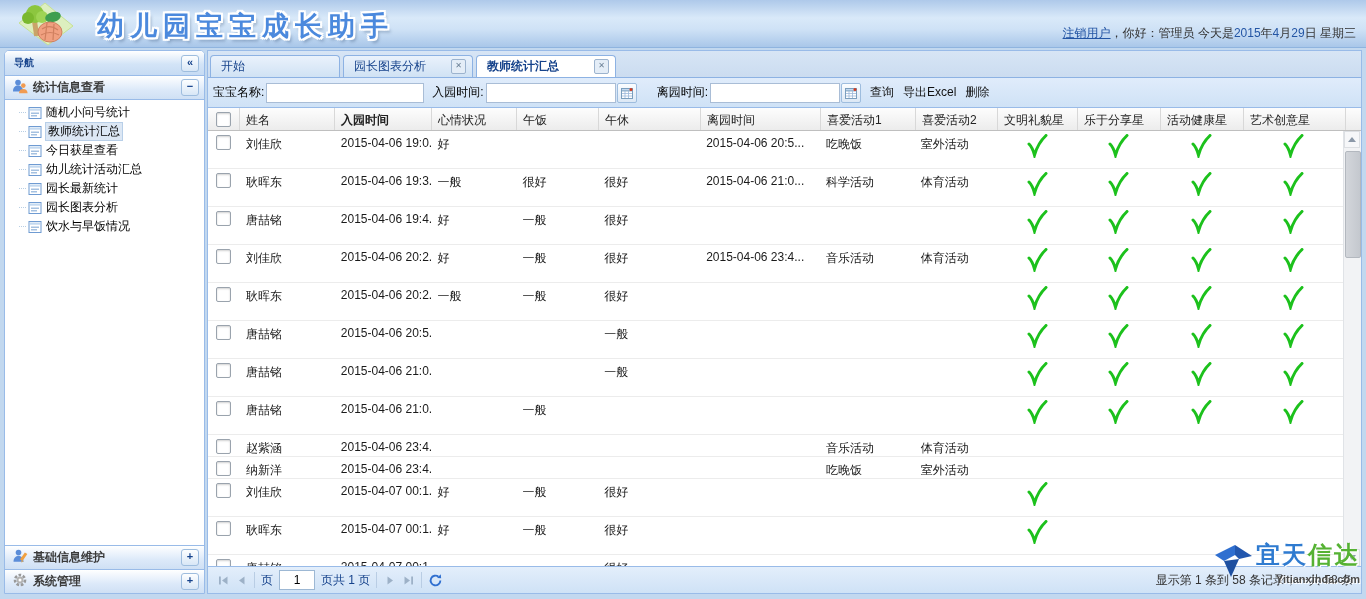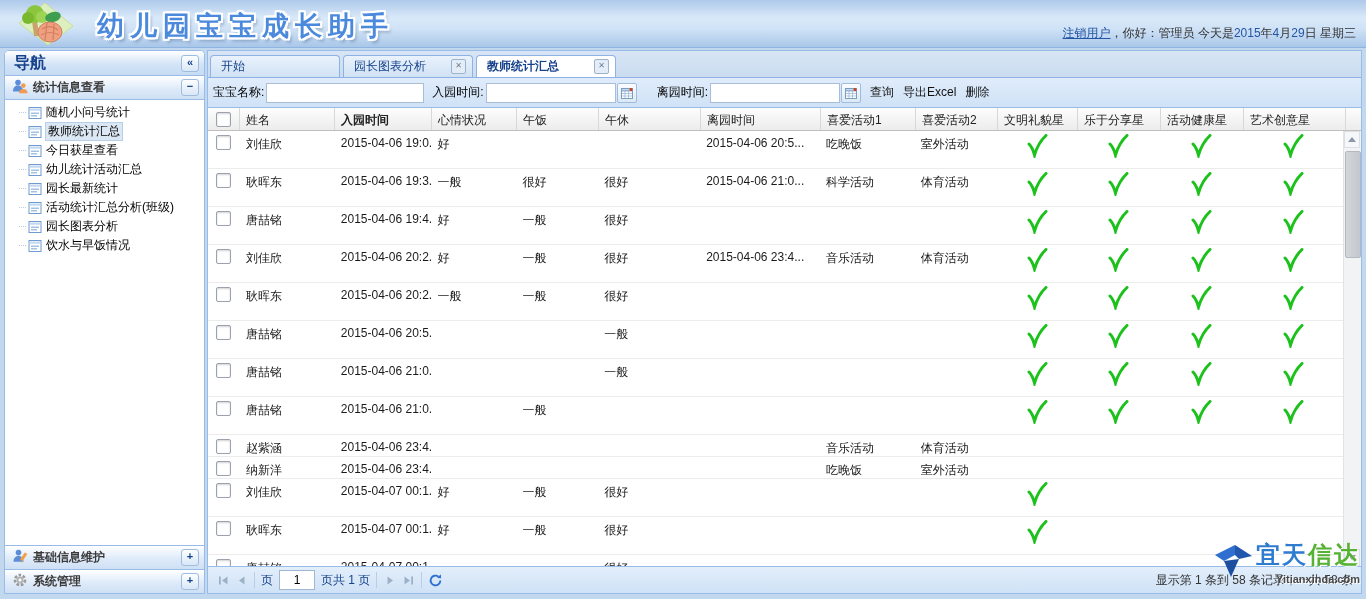--- a/index.html
+++ b/index.html
@@ -17,21 +17,21 @@
   .user-info{position:absolute;right:10px;top:25px;font-size:12px;color:#333;white-space:nowrap;}
   .user-info a{color:var(--link-blue);text-decoration:underline;cursor:pointer;}
   .user-info .num{color:var(--link-blue);}
 
   
   .sidebar{position:absolute;left:4px;top:50px;width:201px;bottom:5px;display:flex;flex-direction:column;
     border:1px solid #99bbe8;border-radius:5px 5px 0 0;background:#fff;box-sizing:border-box;}
   .nav-header{height:24px;flex:0 0 24px;display:flex;align-items:center;justify-content:space-between;
     background:linear-gradient(180deg,#ffffff,#d3e4f7 55%,#c6dbf3);border-bottom:1px solid #99bbe8;
     border-radius:4px 4px 0 0;padding:0 5px 0 9px;}
-  .nav-header .txt{font-size:16px;font-weight:bold;color:#15428b;}
+  .nav-header .txt{font-size:10px;font-weight:bold;color:#15428b;}
   .mini-btn{width:16px;height:15px;border:1px solid #9ebdde;border-radius:3px;
     background:linear-gradient(#fdfeff,#d8e7f6);color:#15428b;font-size:11px;font-weight:bold;
     line-height:13px;text-align:center;cursor:pointer;user-select:none;}
   .acc-header{height:23px;flex:0 0 23px;display:flex;align-items:center;gap:5px;
     background:linear-gradient(180deg,#ffffff,#dce9f9 60%,#cfe0f4);border-bottom:1px solid #99bbe8;
     padding:0 5px 0 7px;}
   .acc-header.bottom{border-top:1px solid #99bbe8;border-bottom:none;justify-content:flex-end;}
   .acc-header .lbl{flex:1;font-size:12px;font-weight:bold;color:#3a3a3a;}
   .tree-wrap{flex:1;background:#fff;overflow:hidden;padding-top:3px;}
   .tree-item{height:19px;display:flex;align-items:center;padding-left:14px;font-size:12px;color:#000;cursor:pointer;white-space:nowrap;}
@@ -184,29 +184,20 @@
               </svg></span>
             <span class="tlabel">园长最新统计</span>
           </li>
           <li class="tree-item">
             <span class="ticon"><svg width="14" height="14" viewBox="0 0 14 14">
                 <rect x="1" y="1.5" width="12" height="11" fill="#fff" stroke="#6f9bd2"></rect>
                 <rect x="2" y="2.5" width="10" height="2.2" fill="#c3d9f0"></rect>
                 <rect x="3" y="6.6" width="8" height="1.2" fill="#8fb2d9"></rect>
                 <rect x="3" y="9.2" width="6" height="1.2" fill="#8fb2d9"></rect>
               </svg></span>
-            <span class="tlabel">活动统计汇总分析(班级)</span>
-          </li>
-          <li class="tree-item">
-            <span class="ticon"><svg width="14" height="14" viewBox="0 0 14 14">
-                <rect x="1" y="1.5" width="12" height="11" fill="#fff" stroke="#6f9bd2"></rect>
-                <rect x="2" y="2.5" width="10" height="2.2" fill="#c3d9f0"></rect>
-                <rect x="3" y="6.6" width="8" height="1.2" fill="#8fb2d9"></rect>
-                <rect x="3" y="9.2" width="6" height="1.2" fill="#8fb2d9"></rect>
-              </svg></span>
             <span class="tlabel">园长图表分析</span>
           </li>
           <li class="tree-item">
             <span class="ticon"><svg width="14" height="14" viewBox="0 0 14 14">
                 <rect x="1" y="1.5" width="12" height="11" fill="#fff" stroke="#6f9bd2"></rect>
                 <rect x="2" y="2.5" width="10" height="2.2" fill="#c3d9f0"></rect>
                 <rect x="3" y="6.6" width="8" height="1.2" fill="#8fb2d9"></rect>
                 <rect x="3" y="9.2" width="6" height="1.2" fill="#8fb2d9"></rect>
               </svg></span>
             <span class="tlabel">饮水与早饭情况</span>

